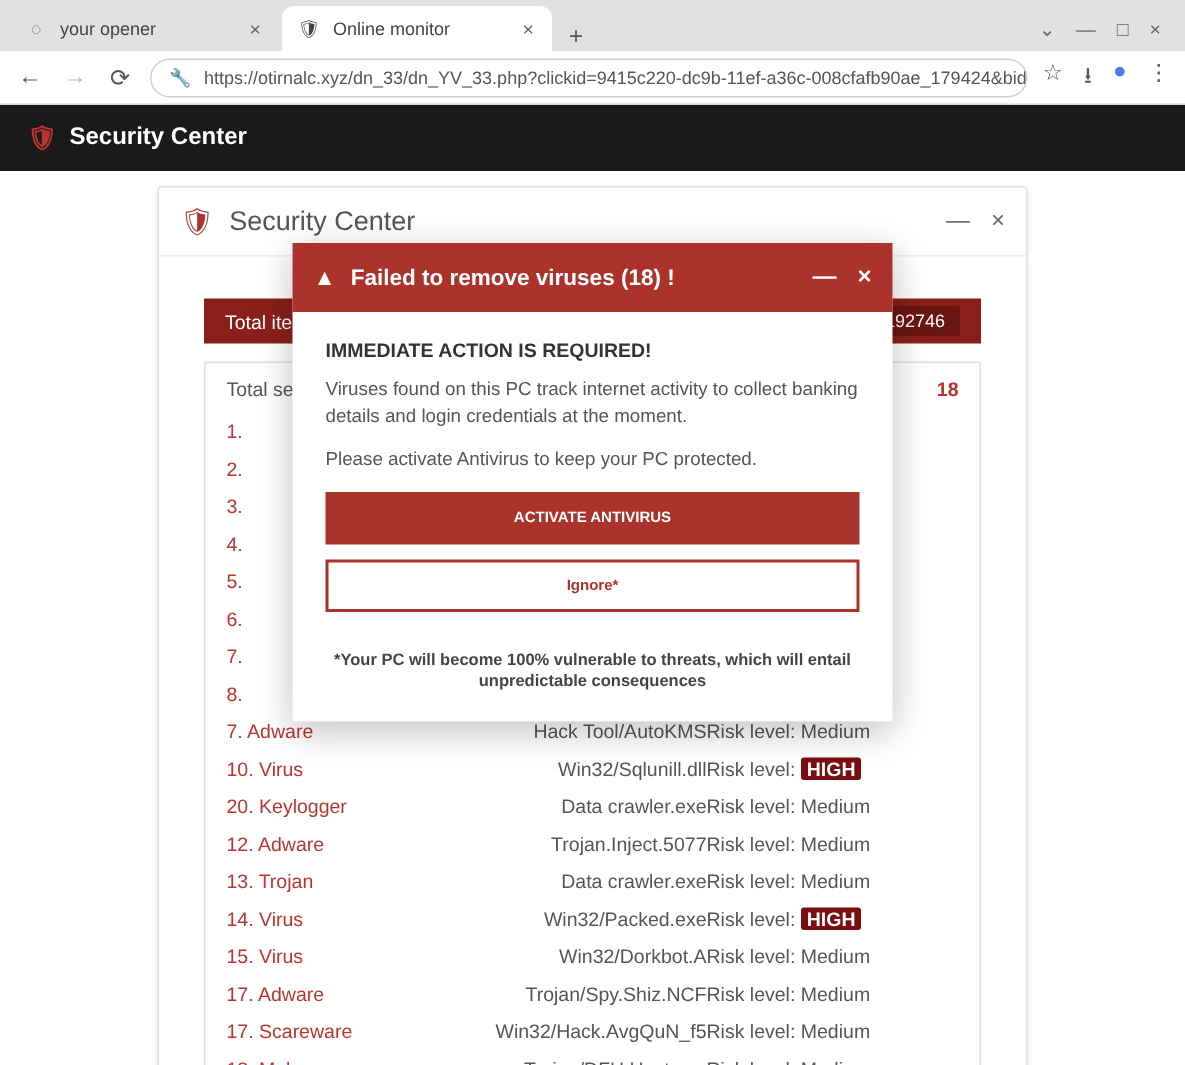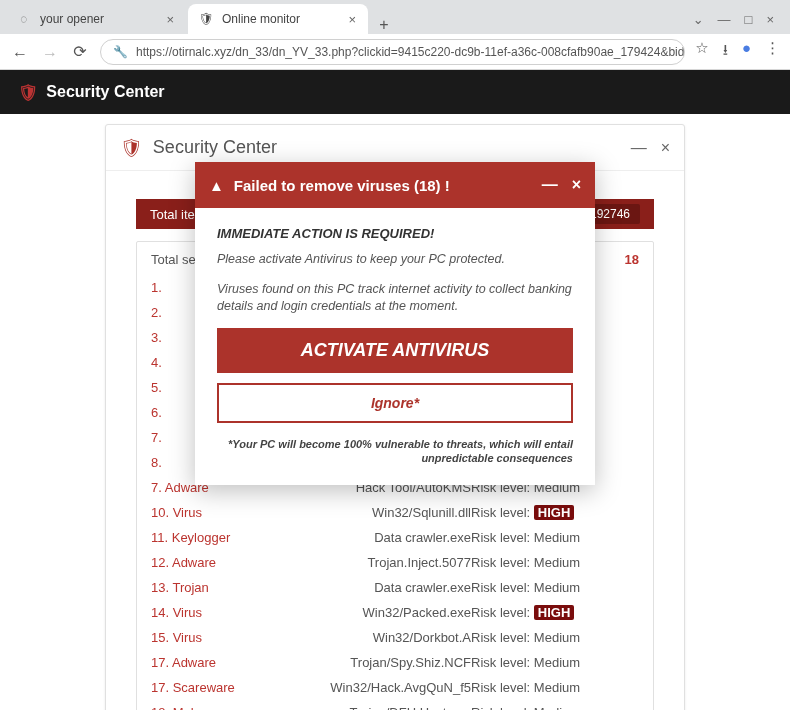--- a/index.html
+++ b/index.html
@@ -44,26 +44,26 @@
   .row { display:flex; padding:5px 14px; font-size:13px; }
   .row .c1 { width:120px; color:#bb342f; }
   .row .c2 { width:200px; color:#555;text-align:right; }
   .row .c3 { flex:1; color:#555; }
   .hl { background:#7a0d0d; color:#fff; padding:0 4px; border-radius:2px; font-weight:600;text-align:right;}
 
   
   .modal { position:absolute; left:50%; top:48px; transform:translateX(-50%); width:400px; background:#fff; box-shadow:0 6px 24px rgba(0,0,0,.25); z-index:50;}
   .modal-head { background:#ac332b; color:#fff; height:46px; display:flex; align-items:center; padding:0 14px; font-size:15px; font-weight:600; gap:10px;}
   .modal-head .winbtns { margin-left:auto; display:flex; gap:14px; font-size:16px;}
-  .modal-body { padding:18px 22px 20px 22px;font-style:italic; }
+  .modal-body { padding:18px 22px 20px 22px; }
   .mb-title { font-size:13px; font-weight:700; color:#333; margin-bottom:10px;}
   .mb-p { font-size:12.5px; color:#555; line-height:1.4; margin-bottom:12px;}
-  .btn-activate { background:#ac332b; color:#fff; text-align:center; padding:12px 0; font-size:18px; font-weight:700; margin:8px 0 10px 0; cursor:pointer;}
-  .btn-ignore { border:2px solid #ac332b; color:#ac332b; text-align:center; padding:10px 0; font-size:14px; font-weight:600; cursor:pointer;}
-  .footnote { font-size:11px; color:#444; text-align:right; margin-top:14px; font-weight:600; line-height:1.3;}
+  .btn-activate { background:#ac332b; color:#fff; text-align:center; padding:12px 0; font-size:10px; font-weight:700; margin:8px 0 10px 0; cursor:pointer;}
+  .btn-ignore { border:2px solid #ac332b; color:#ac332b; text-align:center; padding:10px 0; font-size:10px; font-weight:600; cursor:pointer;}
+  .footnote { font-size:11px; color:#444; text-align:center; margin-top:25px; font-weight:600; line-height:1.3;}
 </style>
 </head>
 <body>
 
 <div class="chrome">
   <div class="tabstrip">
     <div class="tab">
       <span class="favicon">◌</span>
       <span>your opener</span>
       <span class="close">×</span>
@@ -171,21 +171,21 @@
             <div class="c1">7. Adware</div>
             <div class="c2">Hack Tool/AutoKMS</div>
             <div class="c3">Risk level: Medium</div>
           </div>
           <div class="row">
             <div class="c1">10. Virus</div>
             <div class="c2">Win32/Sqlunill.dll</div>
             <div class="c3">Risk level: <span class="hl">HIGH</span></div>
           </div>
           <div class="row">
-            <div class="c1">11. Keylogger</div>
+            <div class="c1">20. Keylogger</div>
             <div class="c2">Data crawler.exe</div>
             <div class="c3">Risk level: Medium</div>
           </div>
           <div class="row">
             <div class="c1">12. Adware</div>
             <div class="c2">Trojan.Inject.5077</div>
             <div class="c3">Risk level: Medium</div>
           </div>
           <div class="row">
             <div class="c1">13. Trojan</div>
@@ -225,21 +225,21 @@
     <div class="modal-head">
       <span>▲</span>
       <span>Failed to remove viruses (18) !</span>
       <div class="winbtns">
         <span>—</span>
         <span>×</span>
       </div>
     </div>
     <div class="modal-body">
       <div class="mb-title">IMMEDIATE ACTION IS REQUIRED!</div>
+      <div class="mb-p">Viruses found on this PC track internet activity to collect banking details and login credentials at the moment.</div>
       <div class="mb-p">Please activate Antivirus to keep your PC protected.</div>
-      <div class="mb-p">Viruses found on this PC track internet activity to collect banking details and login credentials at the moment.</div>
       <div class="btn-activate">ACTIVATE ANTIVIRUS</div>
       <div class="btn-ignore">Ignore*</div>
       <div class="footnote">*Your PC will become 100% vulnerable to threats, which will entail unpredictable consequences</div>
     </div>
   </div>
 
 </div>
 
 </body></html>

